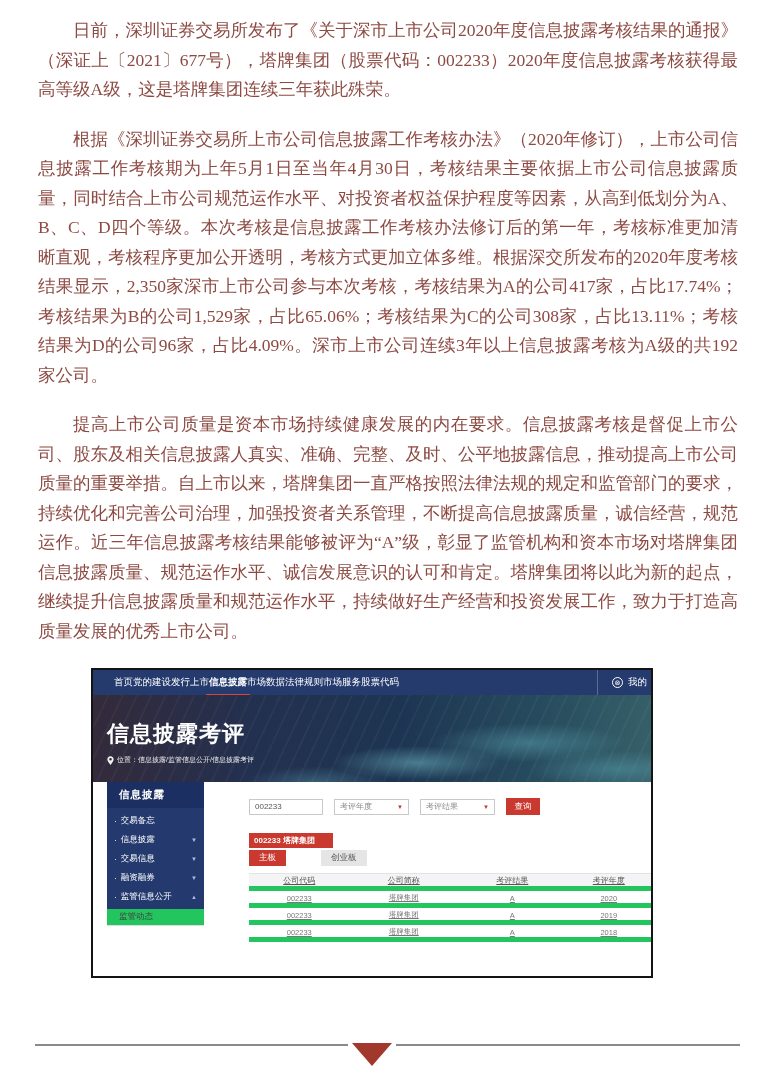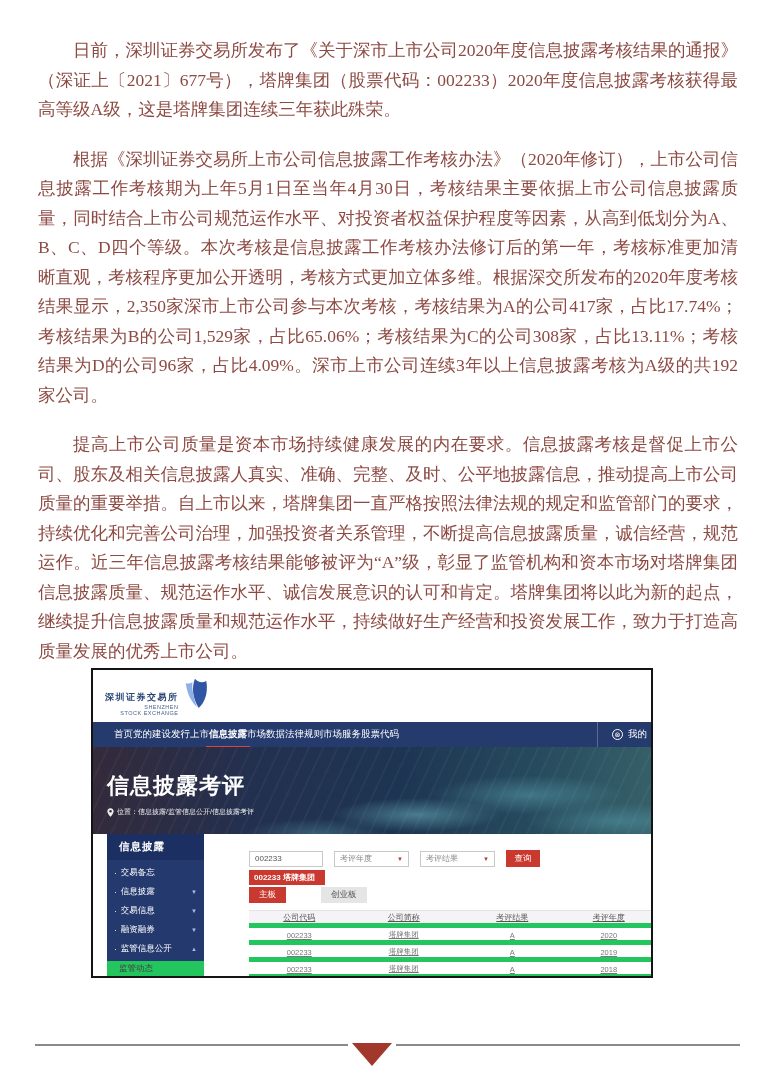--- a/index.html
+++ b/index.html
@@ -3,21 +3,21 @@
 <meta charset="utf-8">
 <style>
   * { margin:0; padding:0; box-sizing:border-box; }
   html,body { width:769px; height:1080px; background:#ffffff; font-family:"Liberation Sans", sans-serif; }
   .page { position:relative; width:769px; height:1080px; background:#fff; overflow:hidden; }
 
   
   .doc-text { position:absolute; left:38px; top:16px; width:700px;
     font-family:"Liberation Serif", serif; font-size:17.5px; line-height:29.5px;
     color:#8d4a43; text-align:justify; }
-  .doc-text p { text-indent:2em; margin-bottom:20px;margin-top:20px; }
+  .doc-text p { text-indent:2em; margin-bottom:20px; }
 
   
   .shot { position:absolute; left:91px; top:668px; width:562px; height:310px;
     border:2px solid #141414; background:#fff; overflow:hidden; }
 
   .shot-header { position:relative; height:52px; background:#fff; }
   .logo { position:absolute; left:12px; top:7px; display:flex; align-items:flex-start; gap:4px; }
   .logo-text { text-align:right; color:#2a4576; padding-top:14px; }
   .logo-cn { font-size:9px; font-weight:bold; letter-spacing:1.5px; }
   .logo-en { font-size:5.5px; color:#4a618c; letter-spacing:.5px; }
@@ -60,21 +60,21 @@
 
   .main { flex:1; padding:16px 5px 0 45px; }
   .search-row { display:flex; align-items:center; gap:11px; height:17px; }
   .inp { width:74px; height:16px; border:1px solid #c9c9c9; font-size:8px; color:#555;
     padding:0 5px; background:#fff; font-family:"Liberation Sans", sans-serif; }
   .sel { width:75px; height:16px; border:1px solid #c9c9c9; font-size:8px; color:#888;
     display:flex; align-items:center; justify-content:space-between; padding:0 5px; cursor:pointer; background:#fff; }
   .sel .arrow { color:#c0392b; font-size:6px; }
   .btn-query { width:34px; height:17px; background:#c9392f; color:#fff; font-size:8.5px;
     display:flex; align-items:center; justify-content:center; cursor:pointer; }
-  .suggest { margin-top:3px; width:76px; height:15px; background:#c9392f; color:#fff;
+  .suggest { margin-top:18px; width:84px; height:15px; background:#c9392f; color:#fff;
     font-size:8px; font-weight:bold; display:flex; align-items:center; padding-left:5px;
     white-space:nowrap; cursor:pointer; }
   .tabs { display:flex; margin-top:2px;gap:35px; }
   .tab { height:16px; padding:0 10px; font-size:8.5px; display:flex; align-items:center;
     background:#e5e5e5; color:#555; cursor:pointer; }
   .tab.active { background:#c9392f; color:#fff; }
 
   .tbl { margin-top:7px; width:402px; border-top:1px solid #e3e3e5; }
   .tr { display:flex; height:17px; align-items:flex-end; border-bottom:5px solid #22c55e;text-decoration:underline; }
   .tr.head { background:#f4f4f6; color:#555; font-size:8px; }
@@ -96,33 +96,20 @@
 <div class="page">
 
   <div class="doc-text">
     <p>日前，深圳证券交易所发布了《关于深市上市公司2020年度信息披露考核结果的通报》（深证上〔2021〕677号），塔牌集团（股票代码：002233）2020年度信息披露考核获得最高等级A级，这是塔牌集团连续三年获此殊荣。</p>
     <p>根据《深圳证券交易所上市公司信息披露工作考核办法》（2020年修订），上市公司信息披露工作考核期为上年5月1日至当年4月30日，考核结果主要依据上市公司信息披露质量，同时结合上市公司规范运作水平、对投资者权益保护程度等因素，从高到低划分为A、B、C、D四个等级。本次考核是信息披露工作考核办法修订后的第一年，考核标准更加清晰直观，考核程序更加公开透明，考核方式更加立体多维。根据深交所发布的2020年度考核结果显示，2,350家深市上市公司参与本次考核，考核结果为A的公司417家，占比17.74%；考核结果为B的公司1,529家，占比65.06%；考核结果为C的公司308家，占比13.11%；考核结果为D的公司96家，占比4.09%。深市上市公司连续3年以上信息披露考核为A级的共192家公司。</p>
     <p>提高上市公司质量是资本市场持续健康发展的内在要求。信息披露考核是督促上市公司、股东及相关信息披露人真实、准确、完整、及时、公平地披露信息，推动提高上市公司质量的重要举措。自上市以来，塔牌集团一直严格按照法律法规的规定和监管部门的要求，持续优化和完善公司治理，加强投资者关系管理，不断提高信息披露质量，诚信经营，规范运作。近三年信息披露考核结果能够被评为“A”级，彰显了监管机构和资本市场对塔牌集团信息披露质量、规范运作水平、诚信发展意识的认可和肯定。塔牌集团将以此为新的起点，继续提升信息披露质量和规范运作水平，持续做好生产经营和投资发展工作，致力于打造高质量发展的优秀上市公司。</p>
   </div>
 
   <div class="shot">
 
-    <div class="shot-header">
-      <div class="logo">
-        <div class="logo-text">
-          <div class="logo-cn">深圳证券交易所</div>
-          <div class="logo-en">SHENZHEN</div>
-          <div class="logo-en">STOCK EXCHANGE</div>
-        </div>
-        <svg class="logo-mark" viewBox="0 0 24 30">
-          <path d="M11 1 C8 9 8.5 18 14.5 28 C20 23 23.5 14 21.5 3 C18 5 14 4.5 11 1 Z" fill="#2f55a4"></path>
-          <path d="M2.5 5 C4 15 7.5 22 13 27 C10 19 8 11 8.7 4.2 C6.6 5.4 4.4 5.6 2.5 5 Z" fill="#8fb0e6"></path>
-        </svg>
-      </div>
-    </div>
 
     <div class="shot-nav">
       <span class="nav-item">首页</span>
       <span class="nav-item">党的建设</span>
       <span class="nav-item">发行上市</span>
       <span class="nav-item active">信息披露</span>
       <span class="nav-item">市场数据</span>
       <span class="nav-item">法律规则</span>
       <span class="nav-item">市场服务</span>
       <span class="nav-item">股票代码</span>

